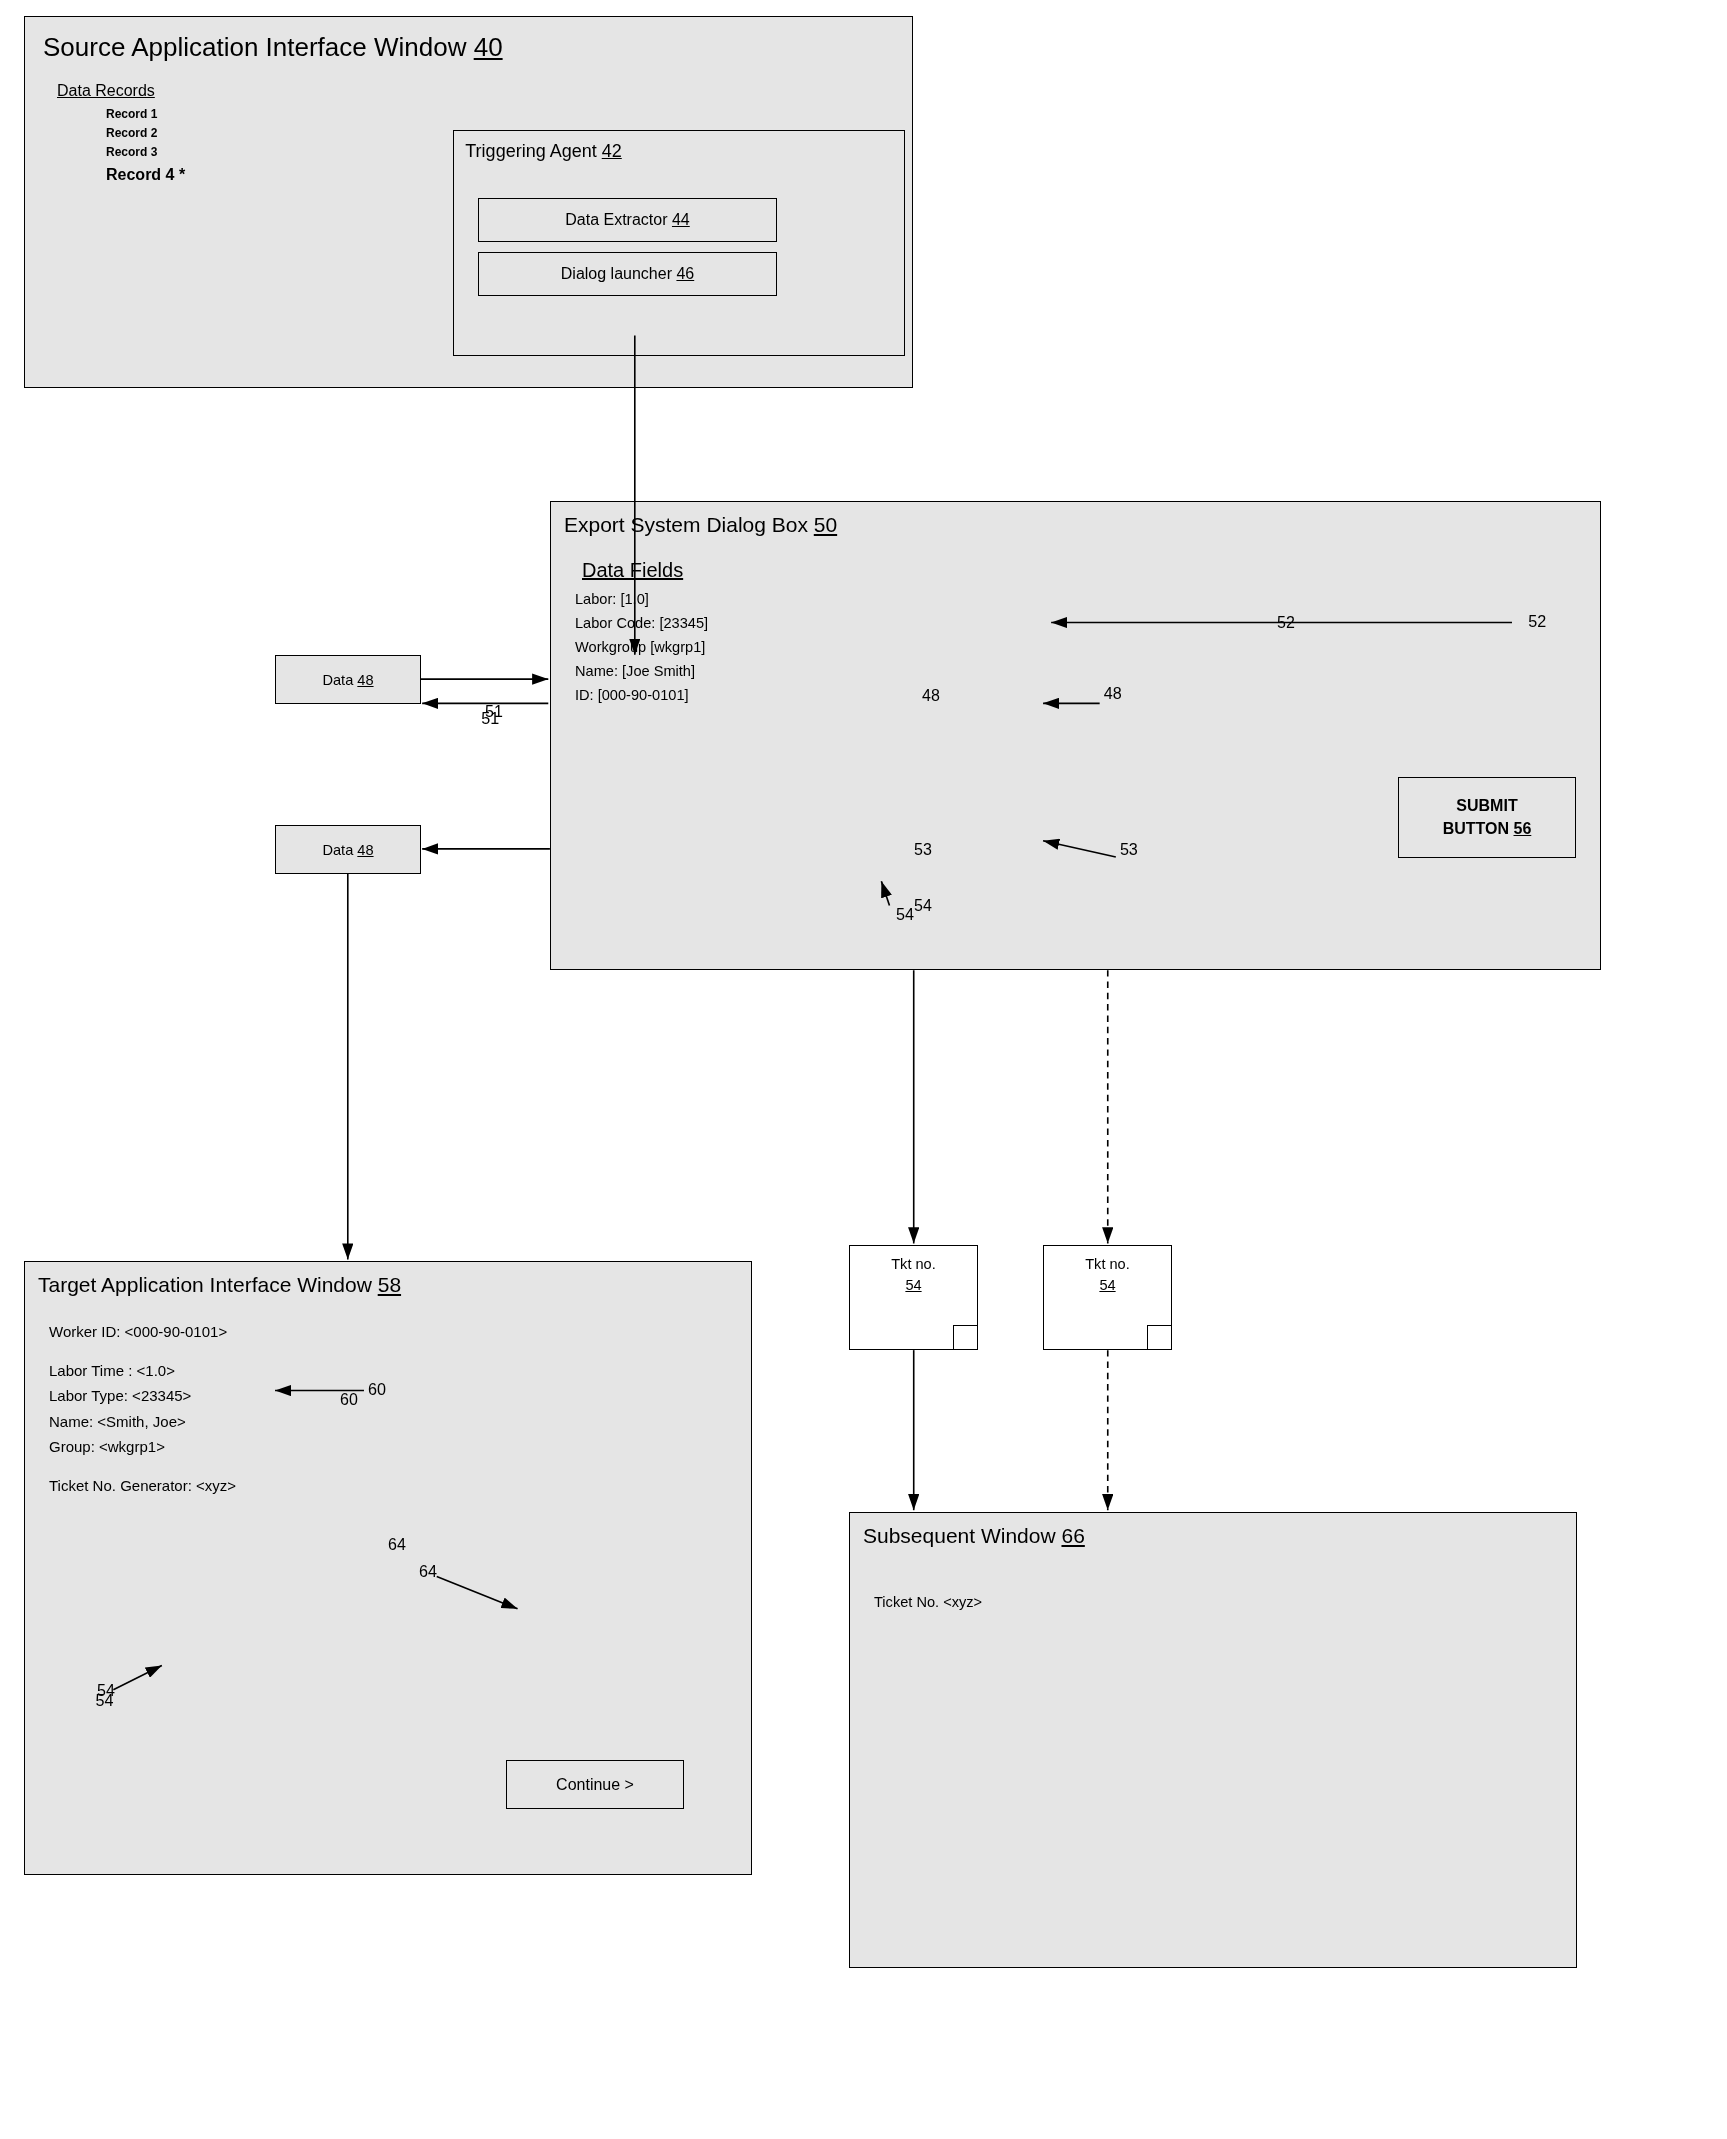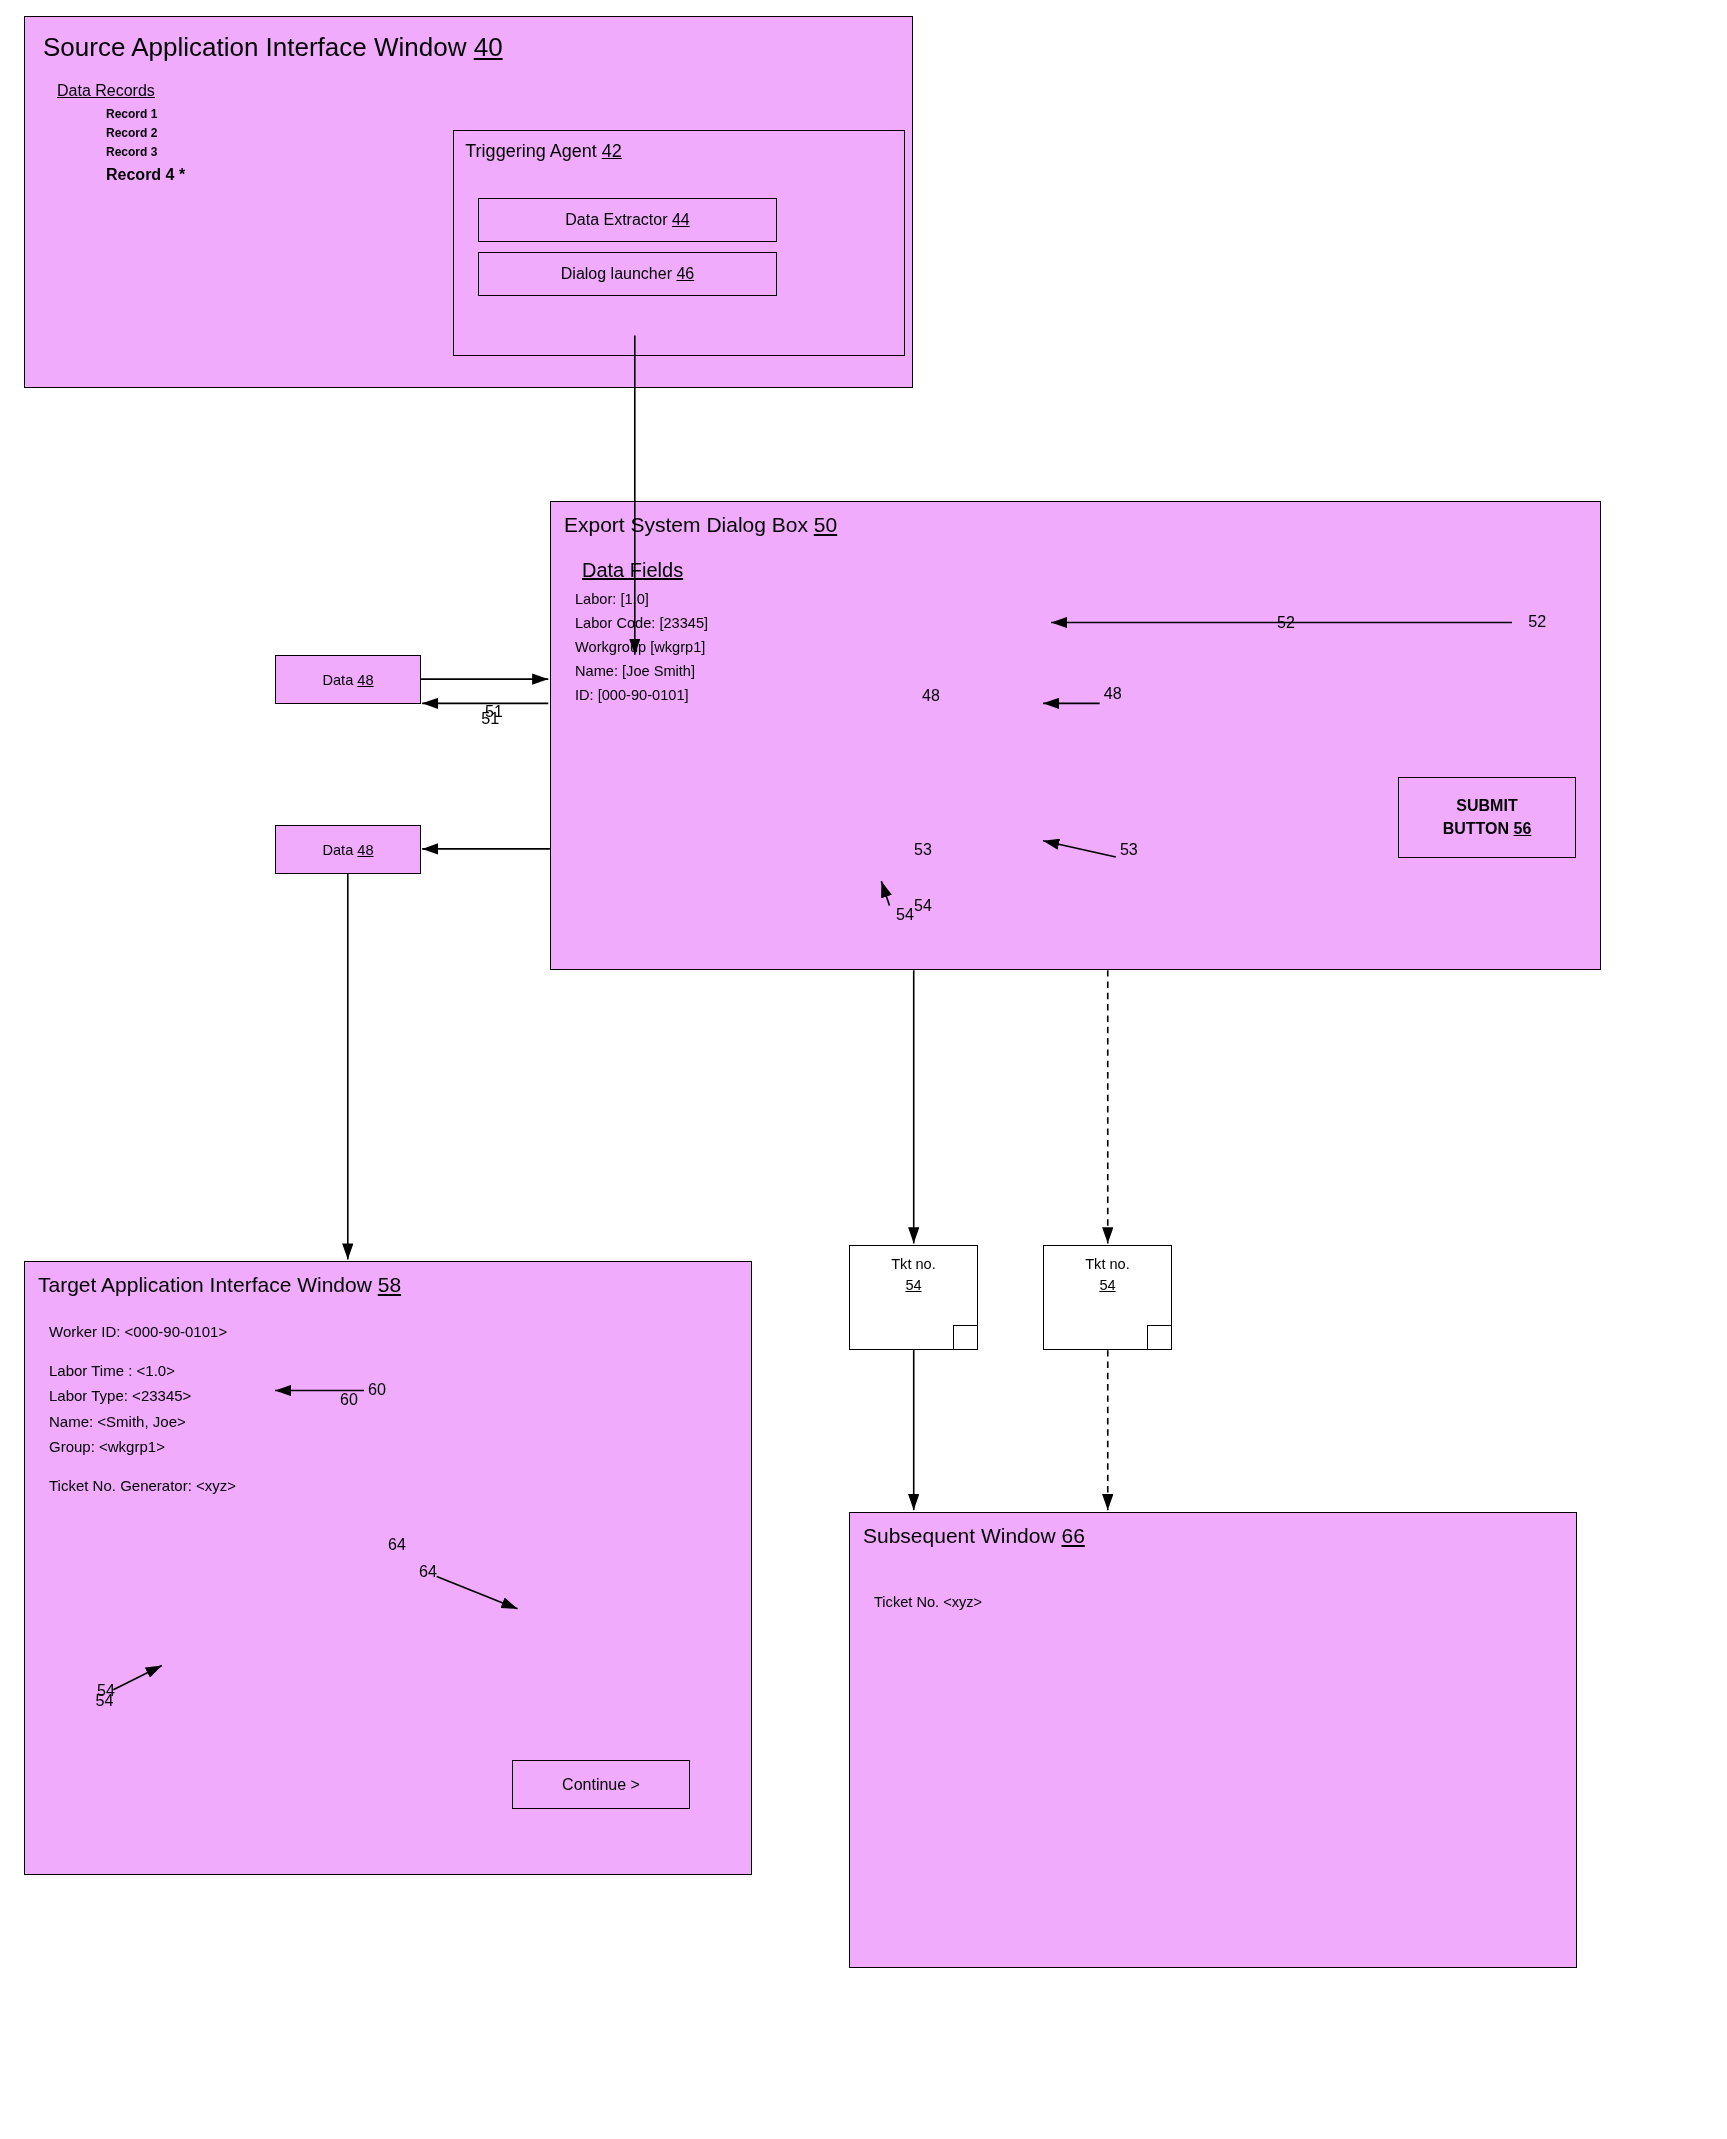--- a/index.html
+++ b/index.html
@@ -17,21 +17,21 @@
       position: absolute;
       top: 0; left: 0;
       width: 1728px;
       height: 2140px;
     }
 
     
     .box {
       position: absolute;
       border: 1.6px solid #000;
-      background: #f0abfc;
+      background: #e5e5e5;
     }
 
     
     #source-window {
       top: 16px; left: 24px;
       width: 889px; height: 372px;
     }
     #source-title {
       position: absolute;
       top: 14.6px; left: 18px;
@@ -208,21 +208,21 @@
       top: 57px; left: 24px;
     }
     .target-line {
       font-size: 15px;
       line-height: 1.7;
     }
 
     
     #continue-btn {
       position: absolute;
-      bottom: 65px; right: 61px;
+      bottom: 65px; right: 67px;
       width: 178px; height: 49px;
       border: 1.6px solid #000;
       display: flex; align-items: center; justify-content: center;
     }
     #continue-label {
       font-size: 16px;
     }
     
     .doc-shape {
       position: absolute;

